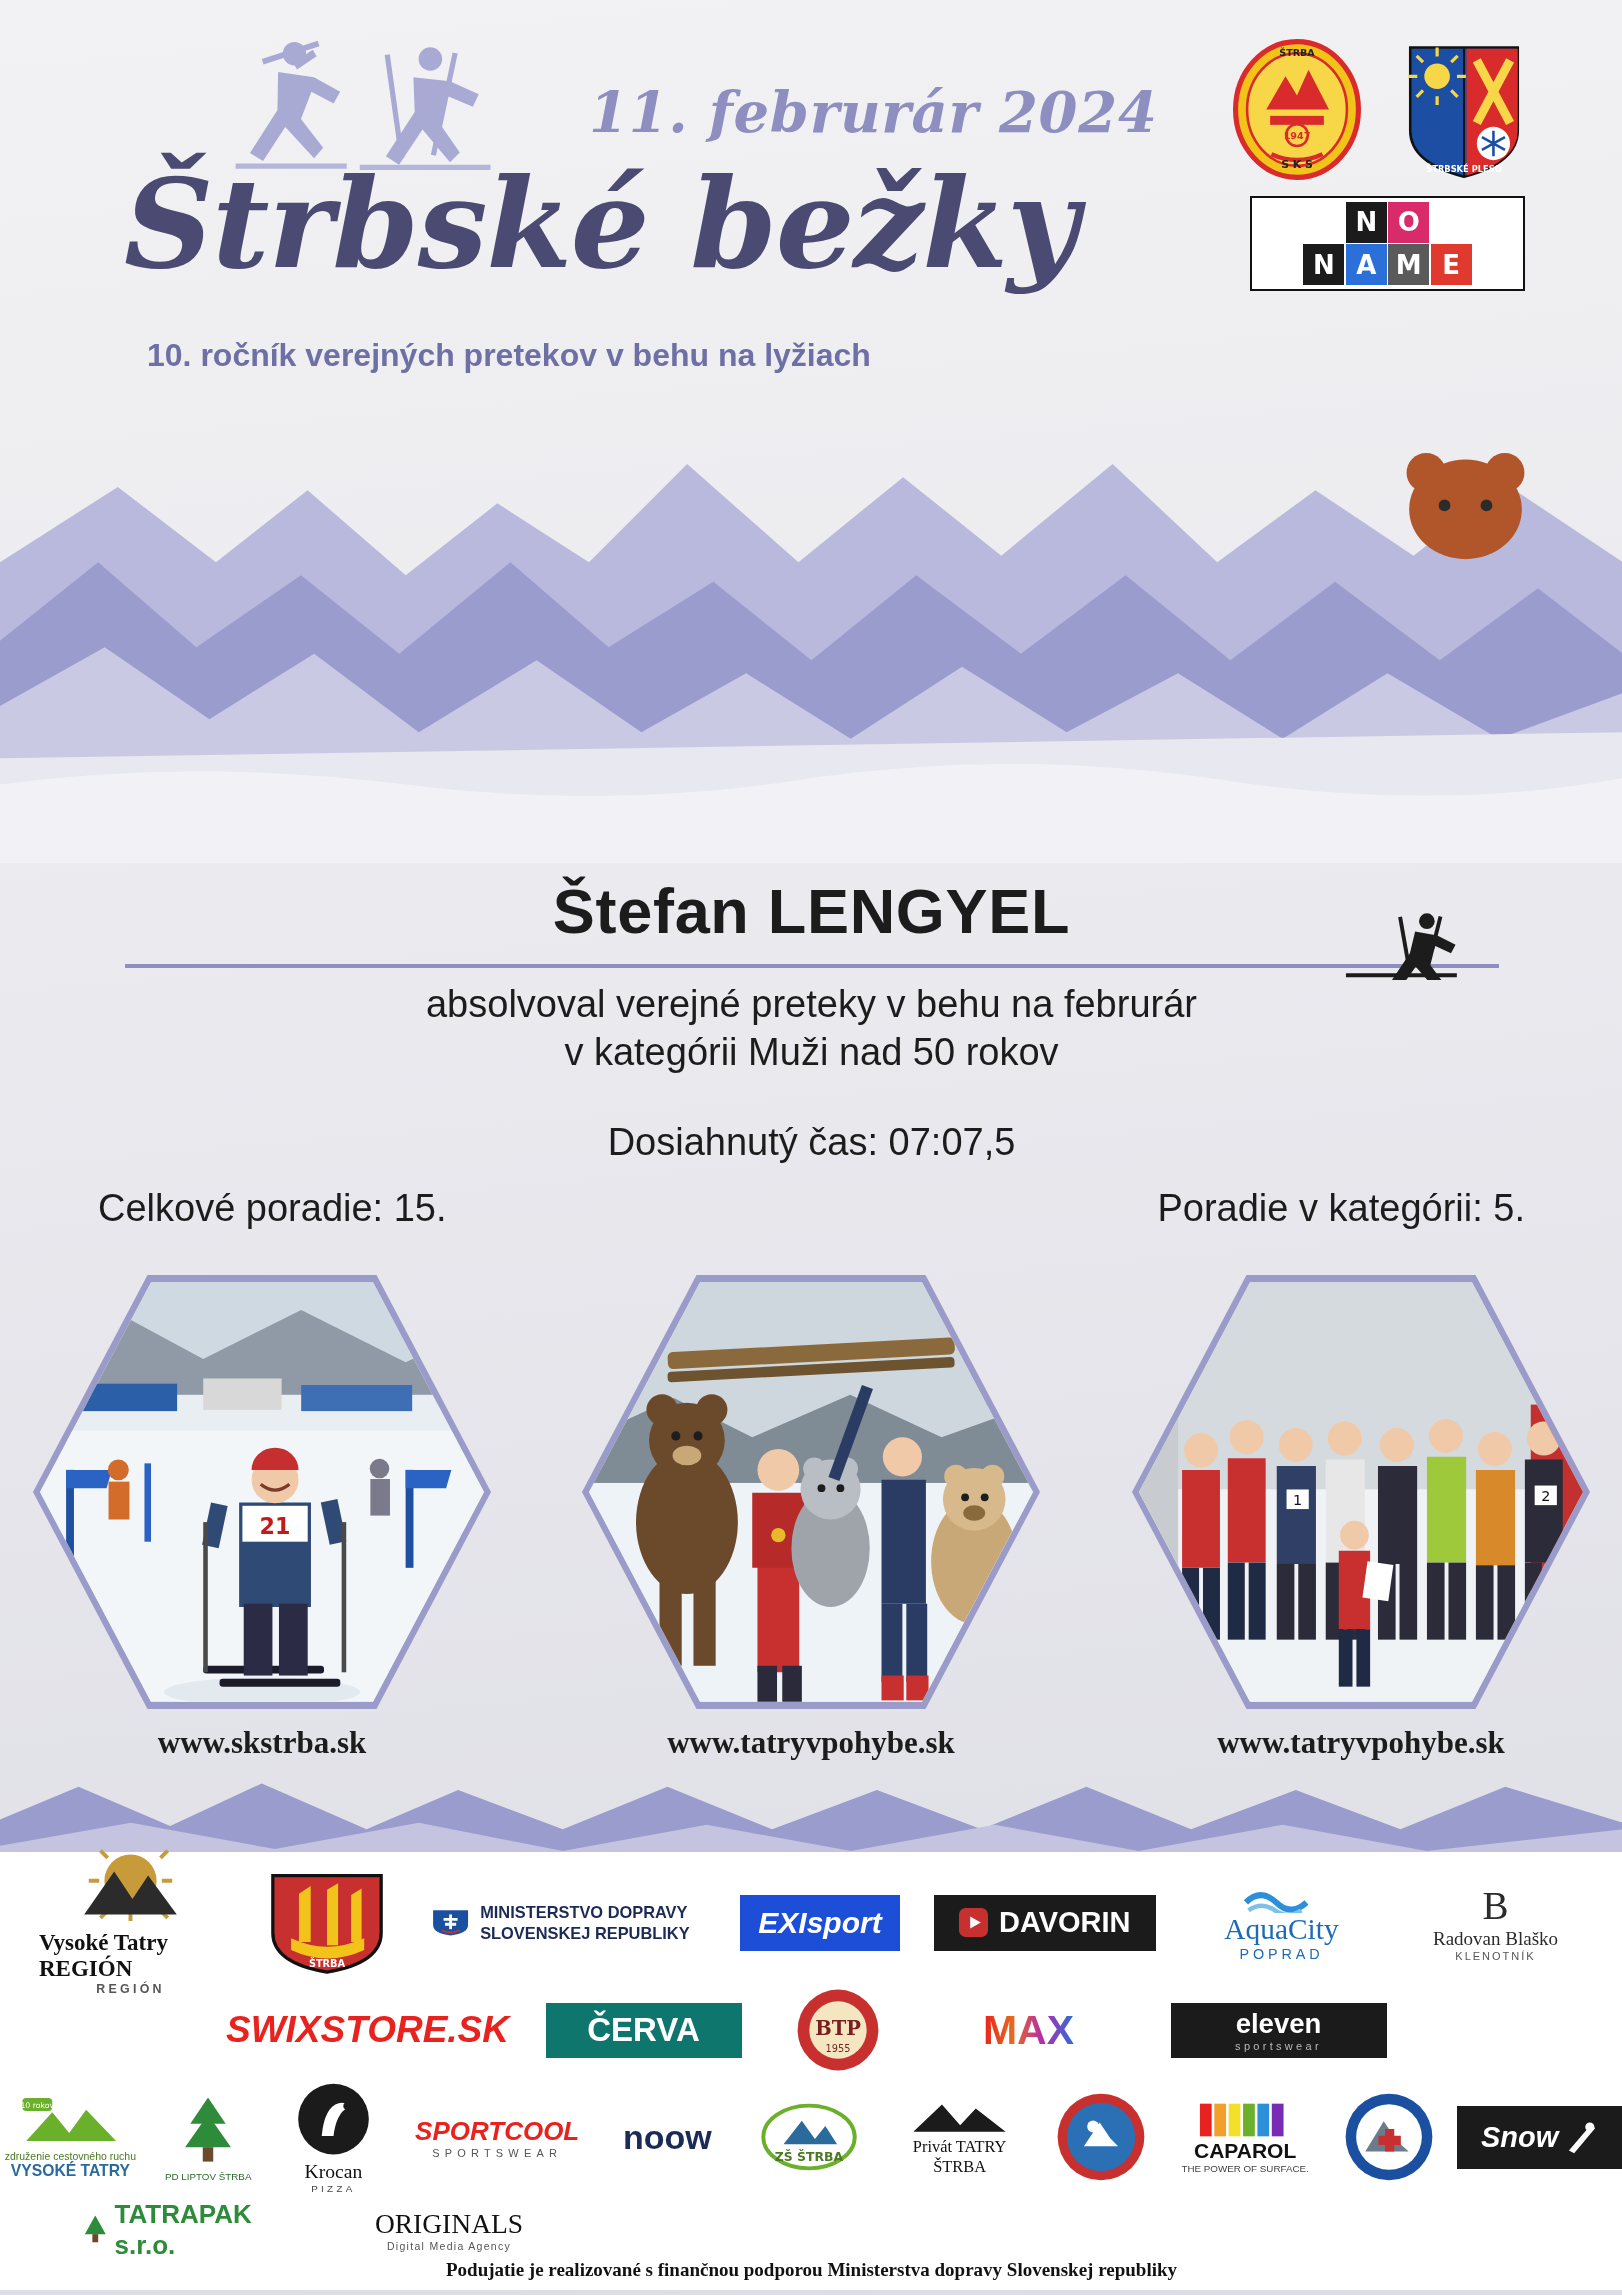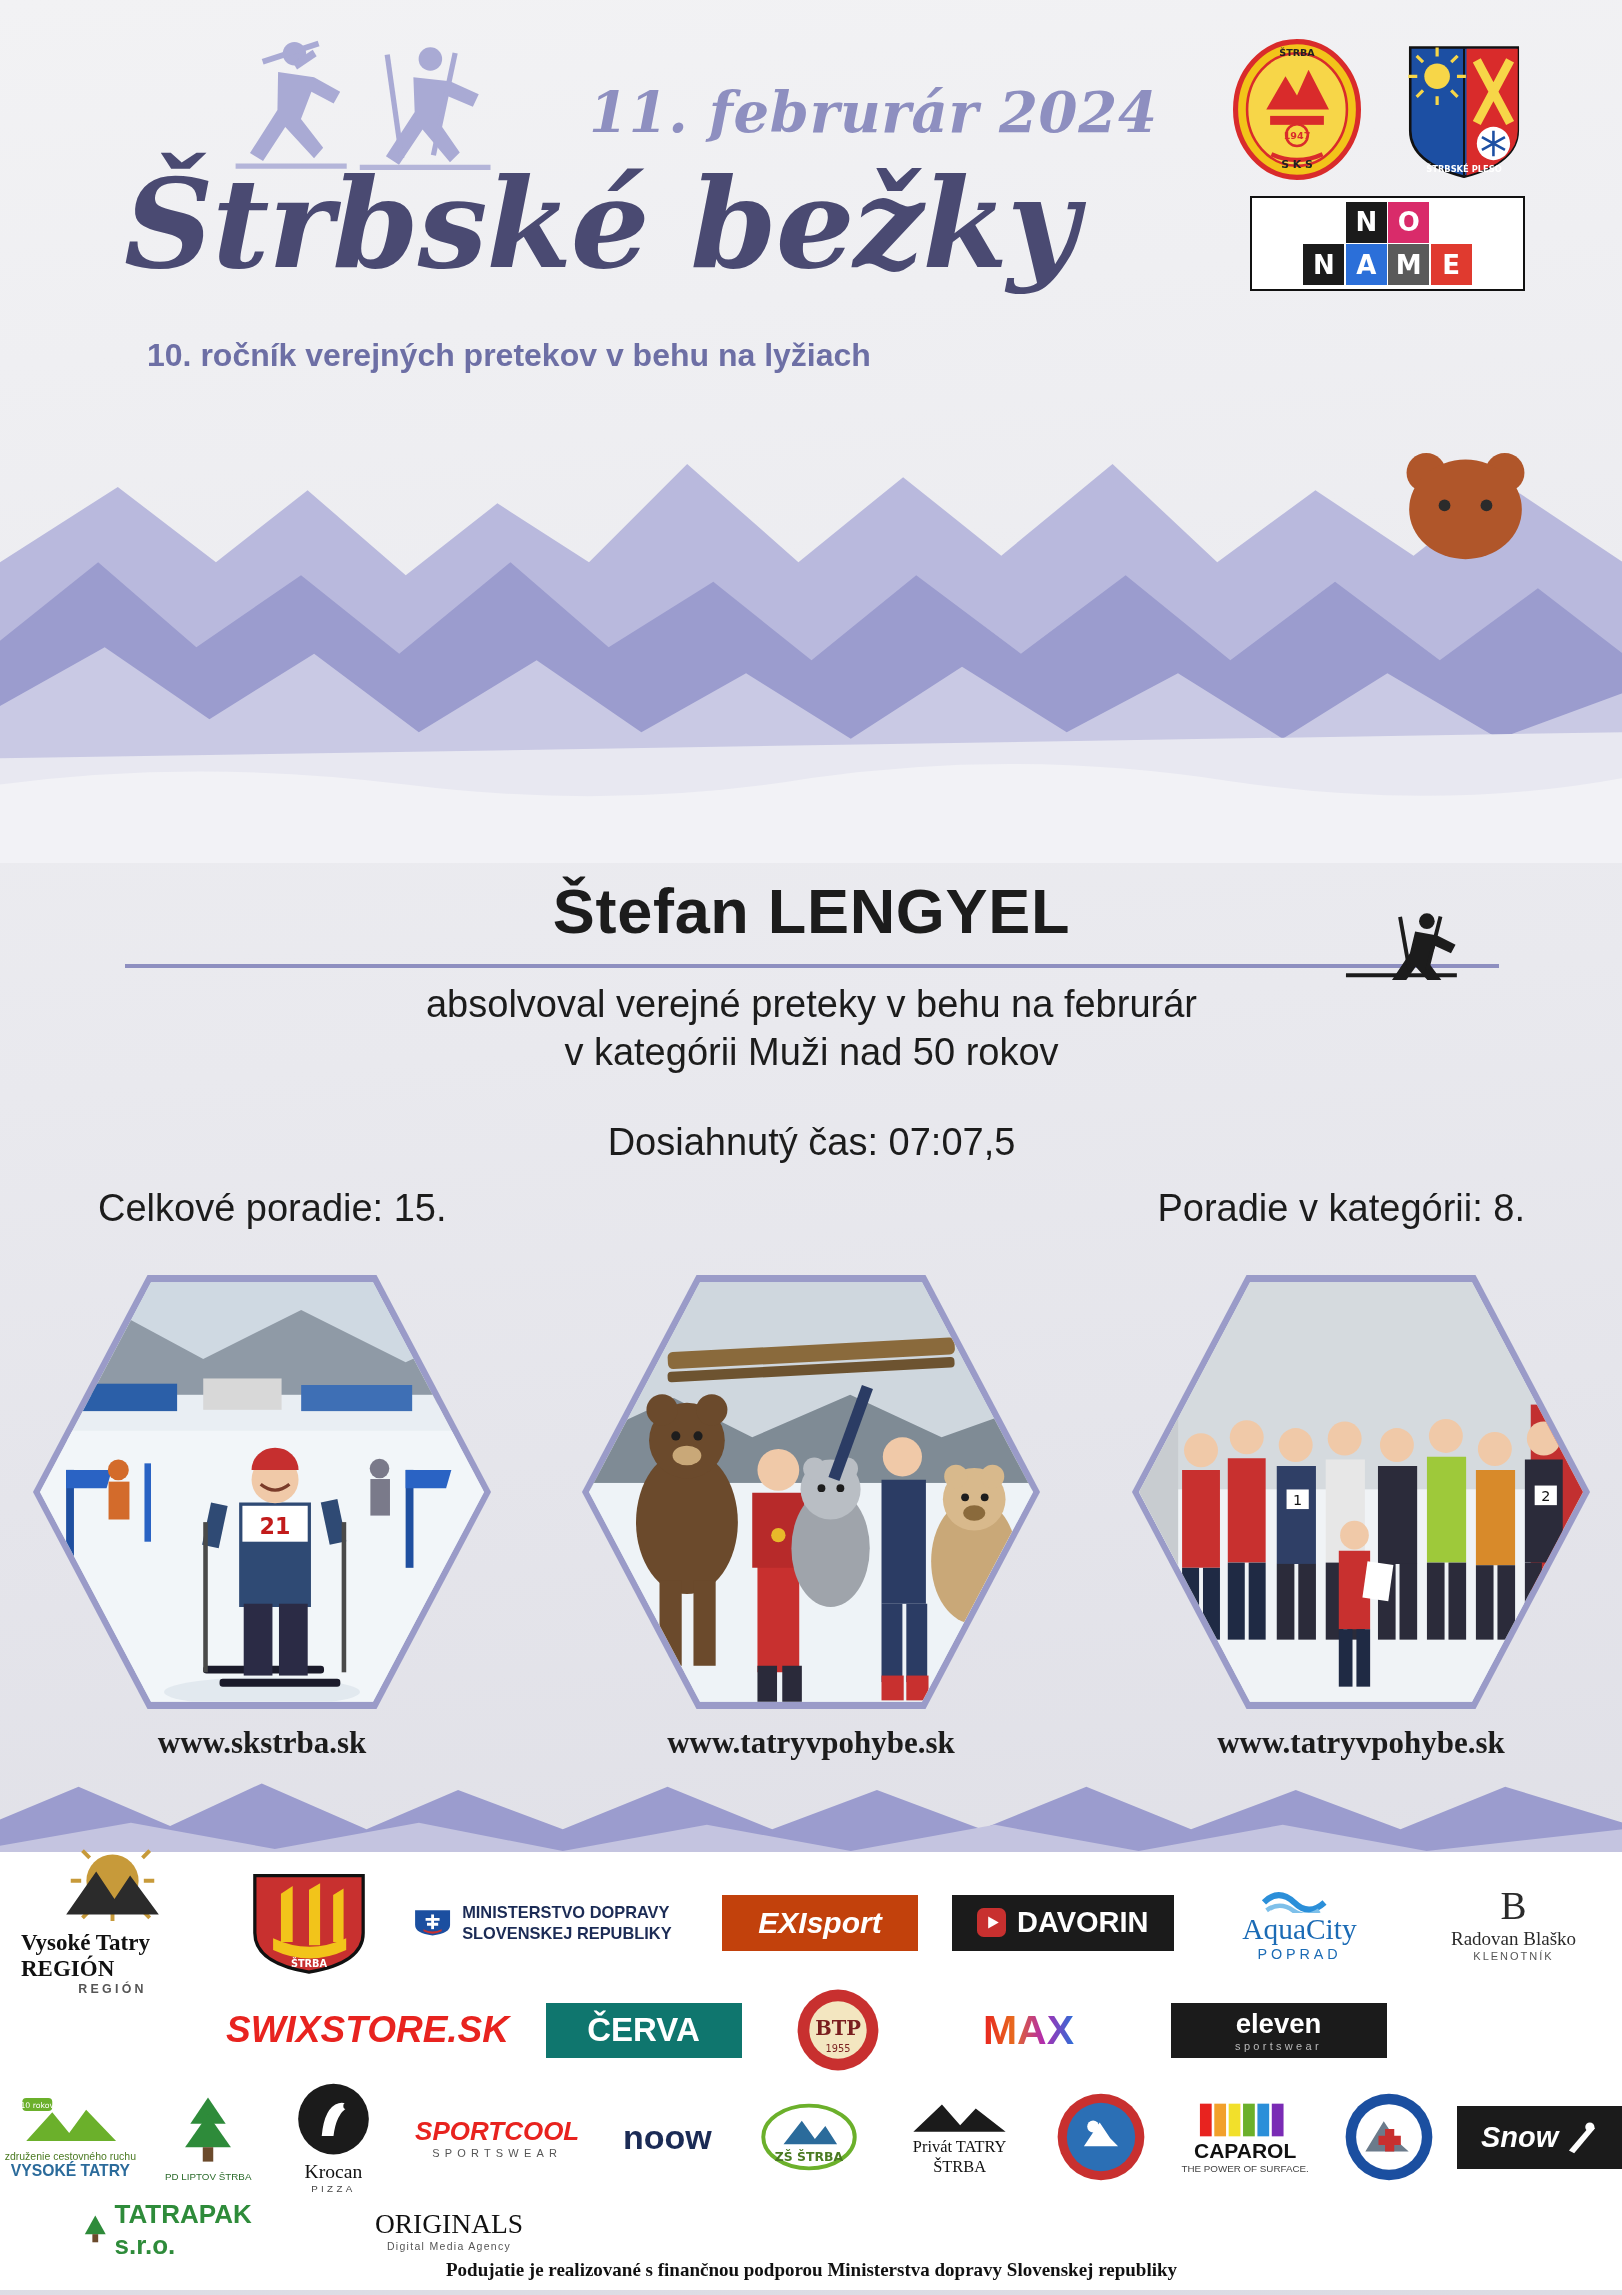--- a/index.html
+++ b/index.html
@@ -376,21 +376,21 @@
       </g>
     </svg>
   </div>
 
   <div class="cert-line">absolvoval verejné preteky v behu na februrár</div>
   <div class="cert-line second">v kategórii Muži nad 50 rokov</div>
   <div class="cert-time">Dosiahnutý čas: 07:07,5</div>
 
   <div class="ranks">
     <div class="rank-overall">Celkové poradie: 15.</div>
-    <div class="rank-category">Poradie v kategórii: 8.</div>
+    <div class="rank-category">Poradie v kategórii: 5.</div>
   </div>
 </div>
 
 <div class="photos">
 
   <div class="photo-item p1">
     <div class="hex-outer">
       <div class="hex-inner">
         <svg class="scene" viewBox="0 0 680 670" preserveAspectRatio="xMidYMid slice">
           <rect width="680" height="670" fill="#dfe6ee"></rect>
@@ -590,21 +590,21 @@
         <path d="M6 4 H106 V46 Q106 70 56 76 Q6 70 6 46 Z" fill="#1b4fa0"></path>
         <path d="M56 16 v42" stroke="#fff" stroke-width="8"></path>
         <path d="M36 30 h40M40 44 h32" stroke="#fff" stroke-width="8"></path>
         <path d="M30 58 q26 14 52 0 l0 6 q-26 14 -52 0z" fill="#c8302f"></path>
       </svg>
       <div style="font-family:'Liberation Sans',sans-serif;font-weight:bold;font-size:16.4px;color:#1b2b55;line-height:1.22">
         <span>MINISTERSTVO DOPRAVY SLOVENSKEJ REPUBLIKY</span>
       </div>
     </div>
 
-    <div class="sp" style="width:196px;height:56px;background:#c2410c;">
+    <div class="sp" style="width:160px;height:56px;background:#1d4ed8;">
       <span style="color:#fff;font-weight:bold;font-style:italic;font-size:30px">EXIsport</span>
     </div>
 
     <div class="sp" style="width:222px;height:56px;background:#1b1b1b;gap:10.5px;">
       <svg width="29" height="29" viewBox="0 0 44 44">
         <rect width="44" height="44" rx="10" fill="#c8302f"></rect>
         <path d="M17 13 L33 22 L17 31 Z" fill="#fff"></path>
       </svg>
       <span style="color:#fff;font-weight:bold;font-size:29px">DAVORIN</span>
     </div>

